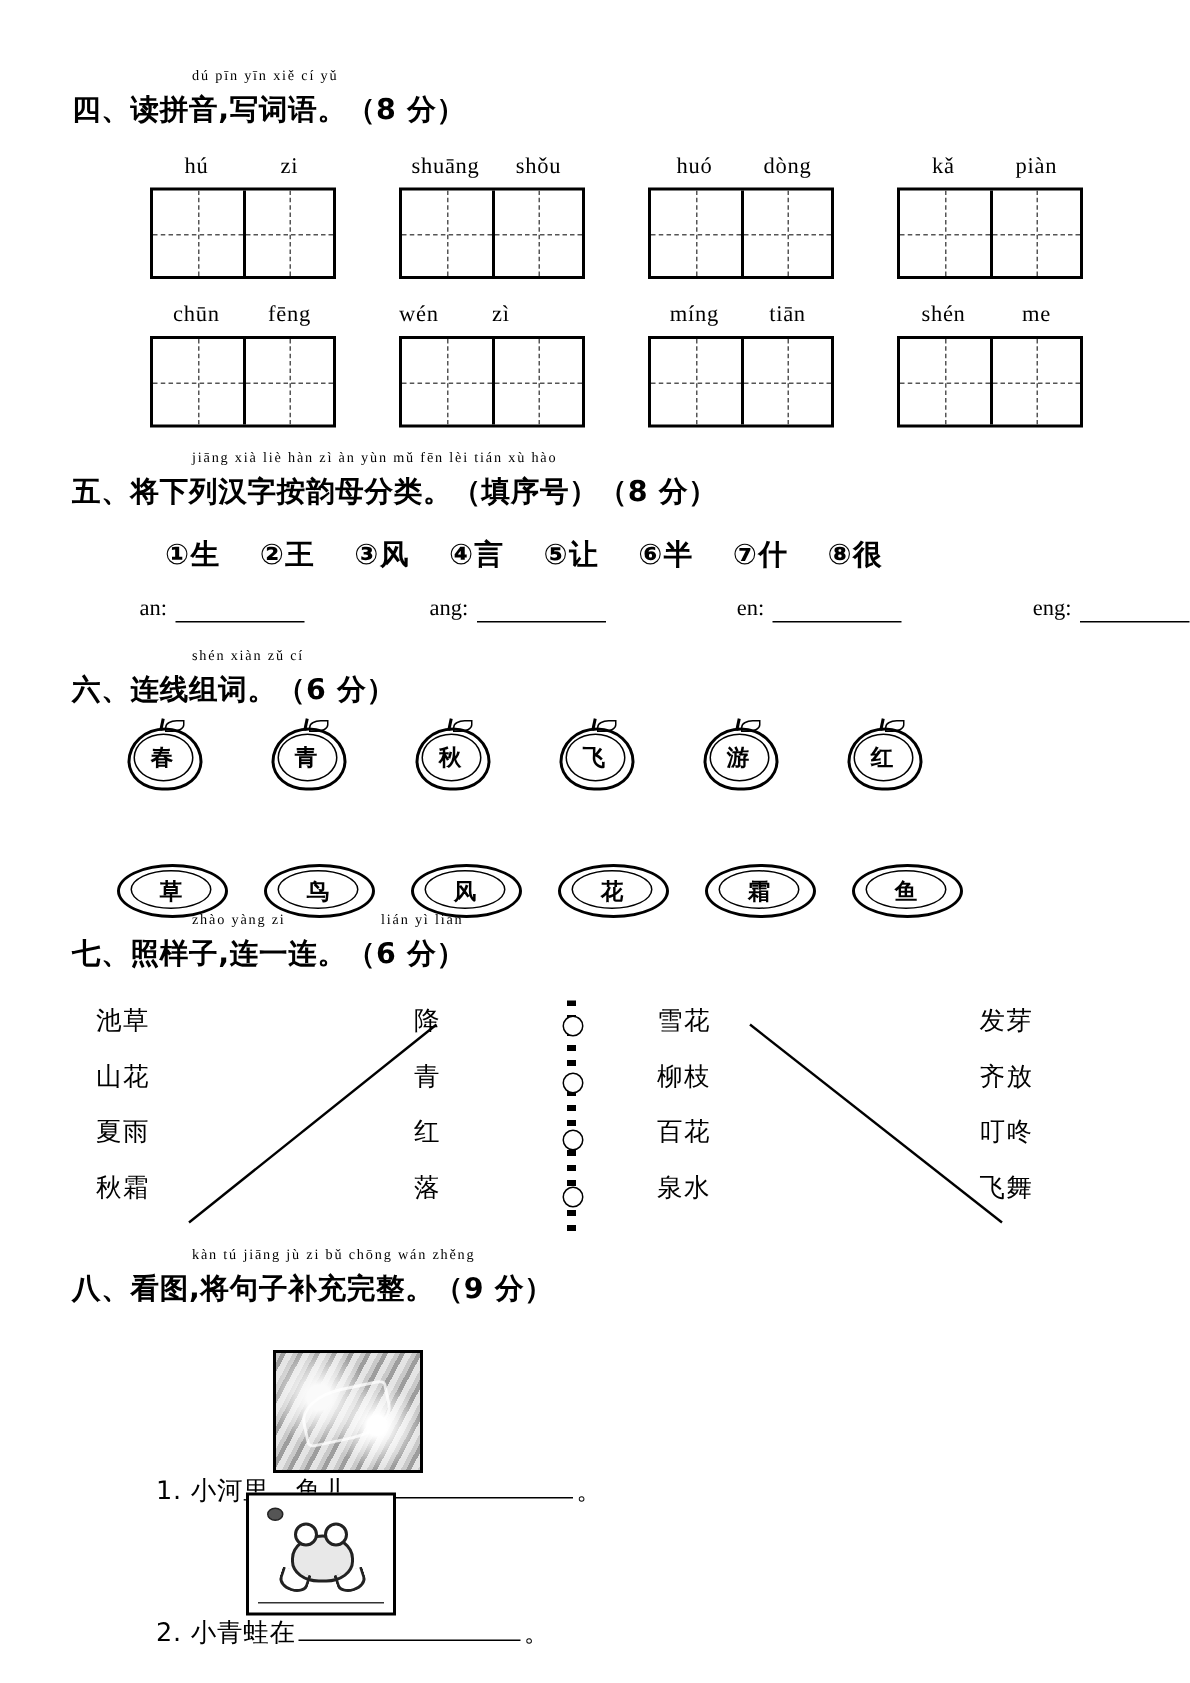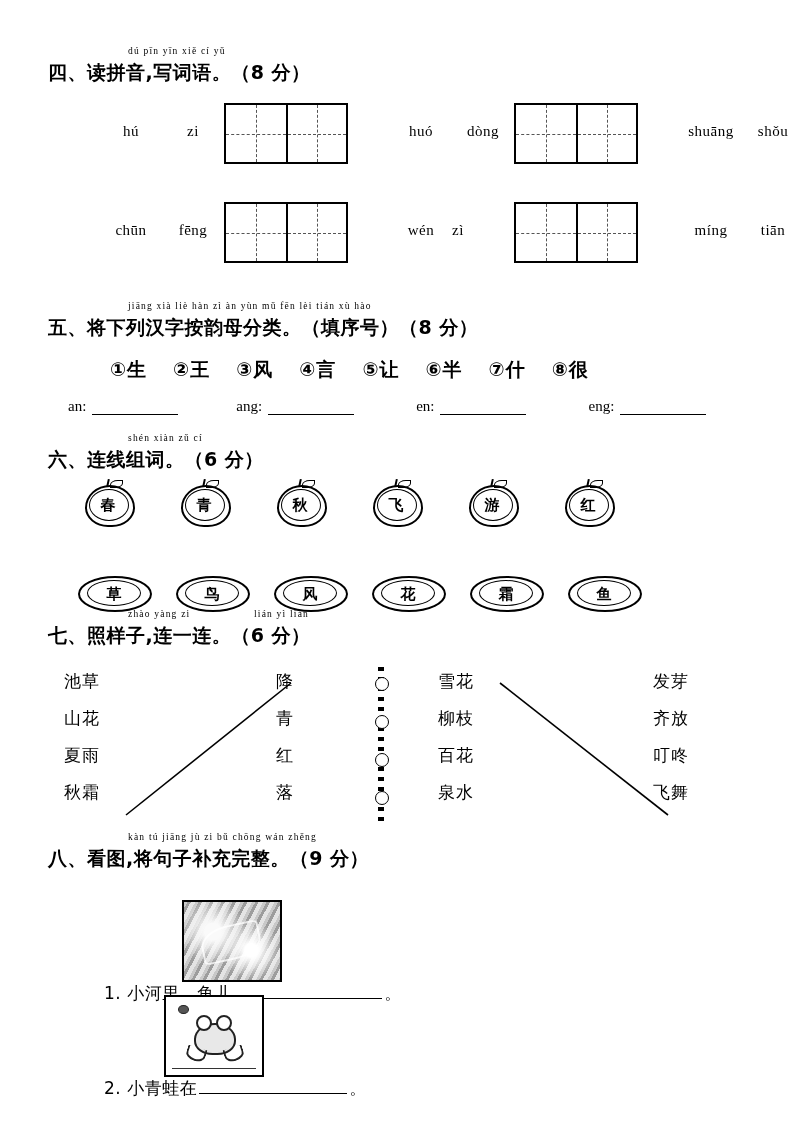--- a/index.html
+++ b/index.html
@@ -48,21 +48,21 @@
   
   .sec4 { position: absolute; left: 48px; top: 60px; }
   .sec4 .pinyin-over { left: 80px; top: -14px; }
 
   .grid-row {
     position: absolute;
     display: flex;
   }
   .word-group {
     display: flex;
-    flex-direction: row;
+    flex-direction: column;
     align-items: center;
   }
   .word-pinyin {
     font-family: "Liberation Serif", serif;
     font-size: 15px;
     letter-spacing: 0.5px;
     margin-bottom: 5px;
     display: flex;
     white-space: nowrap;
   }
@@ -116,21 +116,21 @@
     width: 660px;
     display: flex;
     font-family: "Liberation Serif", serif;
     font-size: 15px;
   }
   .blank-item {
     display: flex;
     align-items: flex-end;
     margin-right: 40px;
   }
-  .blank-item .lbl { margin-right: 6px; }
+  .blank-item .lbl { margin-right: 6px; margin-left: 25px; }
   .blank-item .ln {
     display: inline-block;
     width: 86px;
     border-bottom: 1px solid #000;
     height: 14px;
   }
 
   
   .sec6 { position: absolute; left: 48px; top: 447px; }
   .sec6 .pinyin-over { left: 80px; top: -14px; }
@@ -377,38 +377,38 @@
         <span style="width:62px;text-align:center">hú</span>
         <span style="width:62px;text-align:center">zi</span>
       </div>
       <div class="tzg">
           <div class="cell"></div>
           <div class="cell"></div>
         </div>
     </div>
     <div class="word-group" style="margin-right:42px;">
       <div class="word-pinyin">
+        <span style="width:62px;text-align:center">shuāng</span>
+        <span style="width:62px;text-align:center">shǒu</span>
+      </div>
+      <div class="tzg">
+          <div class="cell"></div>
+          <div class="cell"></div>
+        </div>
+    </div>
+    <div class="word-group" style="margin-right:42px;">
+      <div class="word-pinyin">
         <span style="width:62px;text-align:center">huó</span>
         <span style="width:62px;text-align:center">dòng</span>
       </div>
       <div class="tzg">
           <div class="cell"></div>
           <div class="cell"></div>
         </div>
     </div>
-    <div class="word-group" style="margin-right:42px;">
-      <div class="word-pinyin">
-        <span style="width:62px;text-align:center">shuāng</span>
-        <span style="width:62px;text-align:center">shǒu</span>
-      </div>
-      <div class="tzg">
-          <div class="cell"></div>
-          <div class="cell"></div>
-        </div>
-    </div>
     <div class="word-group">
       <div class="word-pinyin">
         <span style="width:62px;text-align:center">kǎ</span>
         <span style="width:62px;text-align:center">piàn</span>
       </div>
       <div class="tzg">
           <div class="cell"></div>
           <div class="cell"></div>
         </div>
     </div>
@@ -420,21 +420,21 @@
         <span style="width:62px;text-align:center">chūn</span>
         <span style="width:62px;text-align:center">fēng</span>
       </div>
       <div class="tzg">
           <div class="cell"></div>
           <div class="cell"></div>
         </div>
     </div>
     <div class="word-group" style="margin-right:42px;">
       <div class="word-pinyin">
-        <span style="width:62px;text-align:center">wén</span>
+        <span style="width:62px;">wén</span>
         <span style="width:62px;text-align:left">zì</span>
       </div>
       <div class="tzg">
           <div class="cell"></div>
           <div class="cell"></div>
         </div>
     </div>
     <div class="word-group" style="margin-right:42px;">
       <div class="word-pinyin">
         <span style="width:62px;text-align:center">míng</span>

